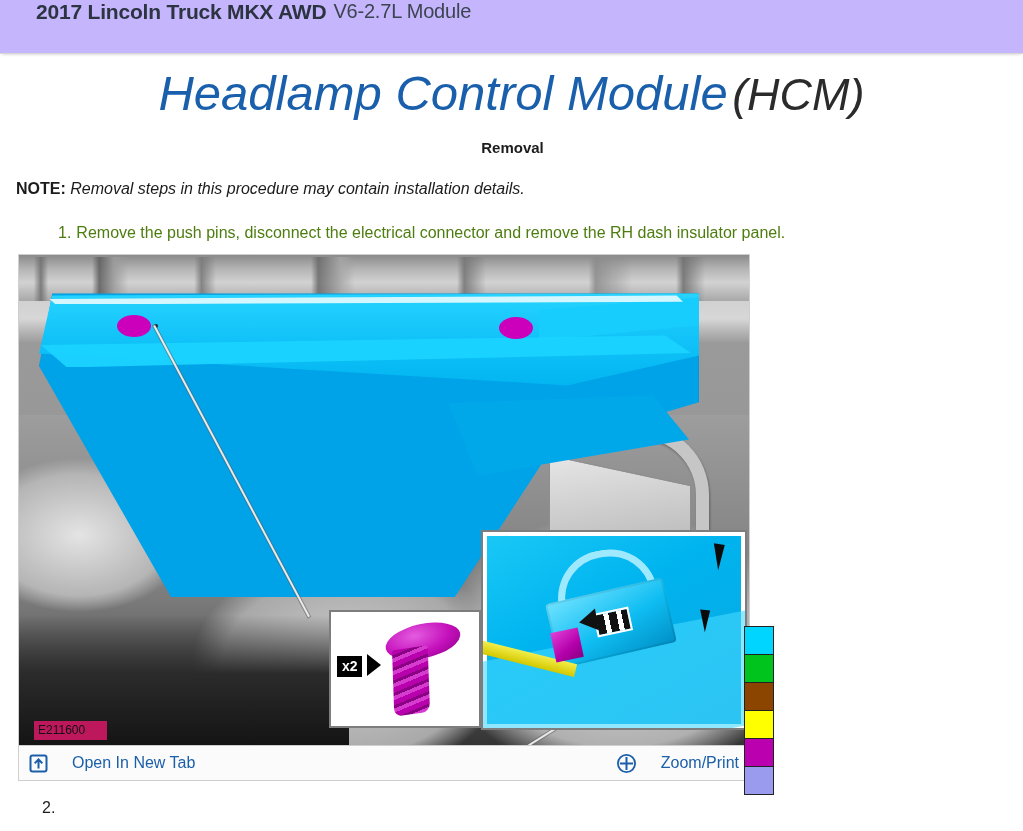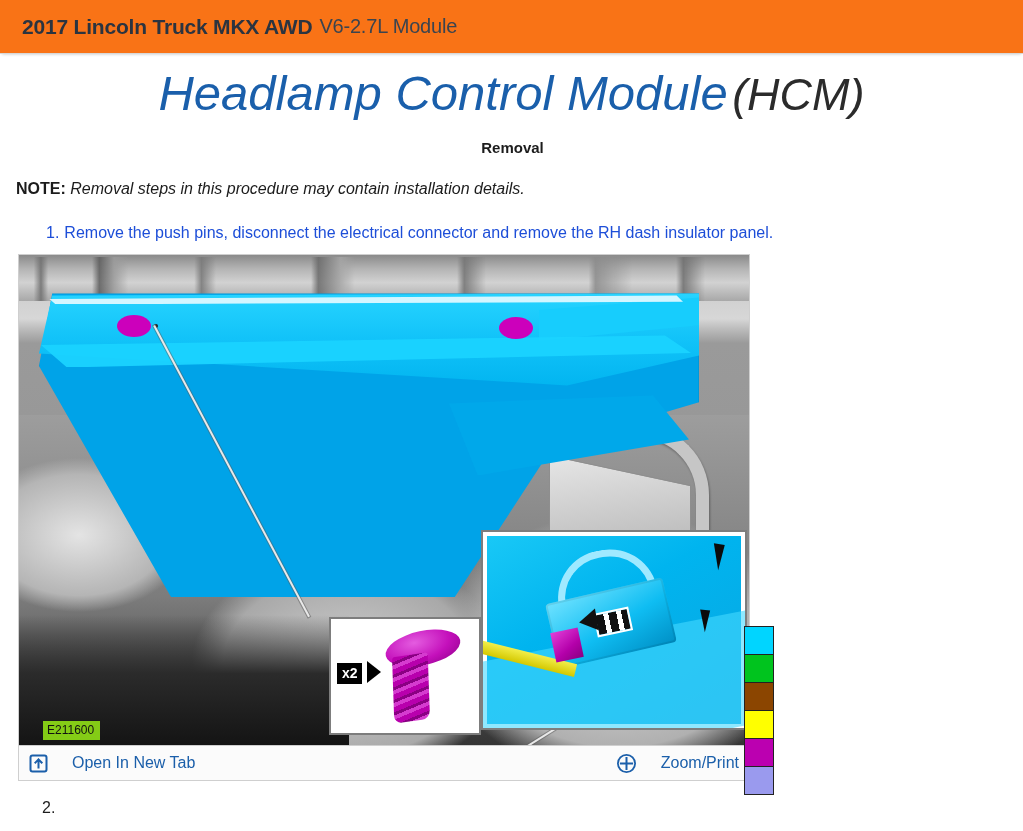--- a/index.html
+++ b/index.html
@@ -12,26 +12,25 @@
     height: 831px;
     overflow: hidden;
     font-family: "Liberation Sans", sans-serif;
     color: #222222;
     position: relative;
   }
 
   
   .vehicle-header {
     height: 54px;
-    background: #f97316;
+    background: #c4b5fd;
     border-bottom: 1px solid #d8d8d8;
     box-shadow: 0 2px 3px -2px rgba(0,0,0,0.25);
     display: flex;
-    align-items: center;
-    padding-left: 22px;
+    padding-left: 36px;
     box-sizing: border-box;
   }
   .veh-model {
     font-size: 21px;
     font-weight: bold;
     color: #2b3440;
     letter-spacing: -0.2px;
   }
   .veh-engine {
     font-size: 20px;
@@ -71,22 +70,22 @@
   }
   .note-line {
     font-size: 16px;
     margin: 24px 0 0 6px;
     color: #1c1c1c;
   }
   .note-label { font-weight: bold; }
   .note-text { font-style: italic; }
   .step-line {
     font-size: 16px;
-    margin: 26px 0 0 36px;
-    color: #1d4ed8;
+    margin: 26px 0 0 48px;
+    color: #4d7c0f;
   }
   .step-num { margin-right: 5px; }
   .step-trailing {
     font-size: 16px;
     margin: 18px 0 0 32px;
     color: #1c1c1c;
   }
 
   
   .figure-wrap {
@@ -220,21 +219,20 @@
   }
 
   
   .inset-pin {
     position: absolute;
     left: 310px; top: 355px;
     width: 148px; height: 114px;
     background: #ffffff;
     border: 2px solid #7d7d7d;
     overflow: hidden;
-    margin-top: 7px;
   }
   .xtwo {
     position: absolute; left: 6px; top: 44px;
     background: #000;
     color: #fff;
     font-size: 14px;
     font-weight: bold;
     padding: 2px 4px 3px 5px;
     font-family: "Liberation Sans", sans-serif;
   }
@@ -336,25 +334,25 @@
     position: absolute; right: 36px; top: 78px;
     width: 0; height: 0;
     border-left: 7px solid transparent;
     border-right: 3px solid transparent;
     border-top: 22px solid #0b0b0b;
     transform: rotate(6deg);
   }
 
   .img-code {
     position: absolute;
-    left: 24px; bottom: 5px;
-    background: #84cc16;
+    left: 15px; bottom: 5px;
+    background: #be185d;
     color: #111;
     font-size: 12px;
-    padding: 2px 6px 3px 4px;
+    padding: 2px 22px 3px 4px;
     font-family: "Liberation Sans", sans-serif;
   }
 
   
   .figure-toolbar {
     width: 730px;
     height: 36px;
     box-sizing: border-box;
     border: 1px solid #cfcfcf;
     background: #fbfbfb;

